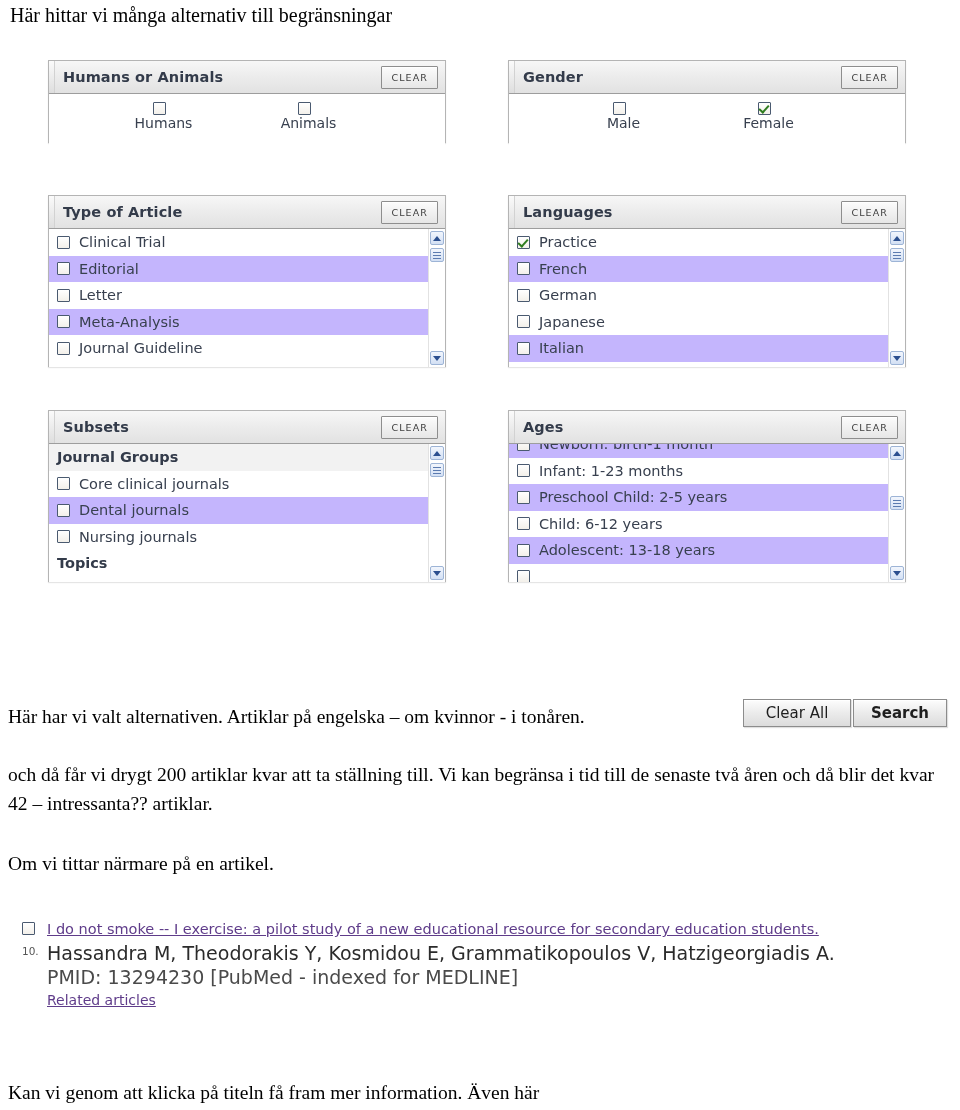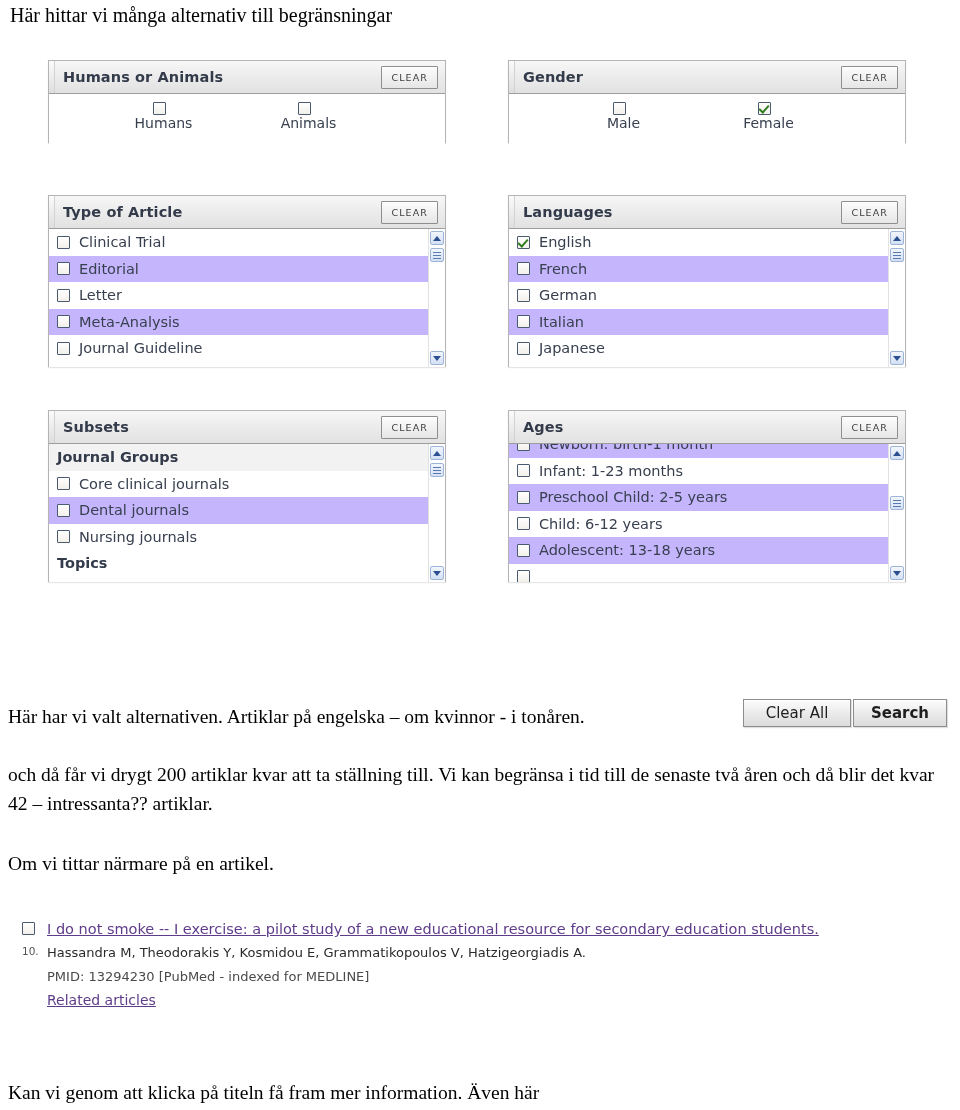--- a/index.html
+++ b/index.html
@@ -270,21 +270,21 @@
     text-decoration: underline;
     white-space: nowrap;
     line-height: 18px;
     cursor: pointer;
   }
   .cit-lines {
     margin-left: 25px;
     margin-top: 3px;
   }
   .cit-line {
-    font-size: 13px;
+    font-size: 19px;
     color: #2b2b2b;
     line-height: 24px;
     white-space: nowrap;
   }
   .cit-index {
     position: absolute;
     left: 0px;
     top: 25px;
     font-size: 10.5px;
     color: #555;
@@ -400,45 +400,45 @@
     <div class="panel-head">
       <span class="panel-title">Languages</span>
       <div class="clear-btn">CLEAR</div>
     </div>
     <div class="panel-body" style="height:138px;">
       <div class="list-scroll">
         <div class="list-inner" style="top:0px;">
           <div class="list-row">
             <label class="cb-item">
               <span class="cb checked"></span>
-              <span>English</span>
+              <span>Practice</span>
             </label>
           </div>
           <div class="list-row alt">
             <label class="cb-item">
               <span class="cb"></span>
               <span>French</span>
             </label>
           </div>
           <div class="list-row">
             <label class="cb-item">
               <span class="cb"></span>
               <span>German</span>
             </label>
           </div>
+          <div class="list-row">
+            <label class="cb-item">
+              <span class="cb"></span>
+              <span>Japanese</span>
+            </label>
+          </div>
           <div class="list-row alt">
             <label class="cb-item">
               <span class="cb"></span>
               <span>Italian</span>
-            </label>
-          </div>
-          <div class="list-row">
-            <label class="cb-item">
-              <span class="cb"></span>
-              <span>Japanese</span>
             </label>
           </div>
         </div>
         <div class="sbar">
           <div class="sbar-btn up">
               <span class="arw"></span>
             </div>
           <div class="sbar-thumb" style="top:19px;"></div>
           <div class="sbar-btn down">
               <span class="arw"></span>

